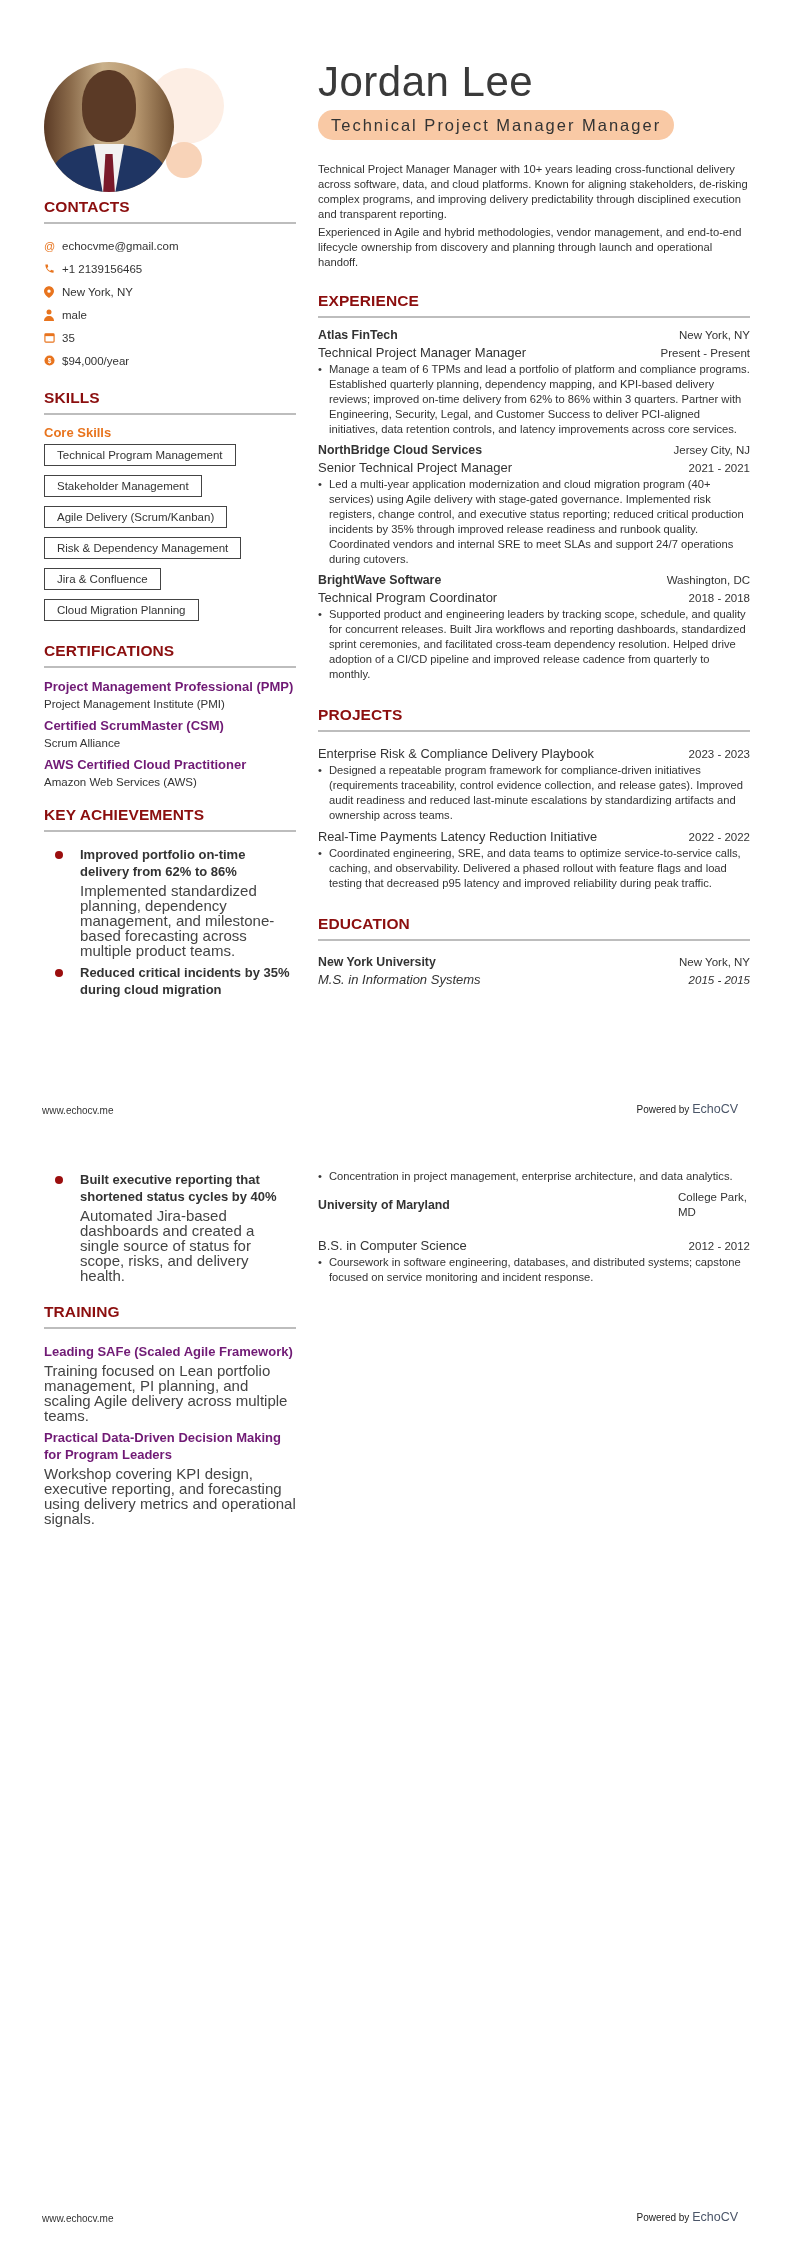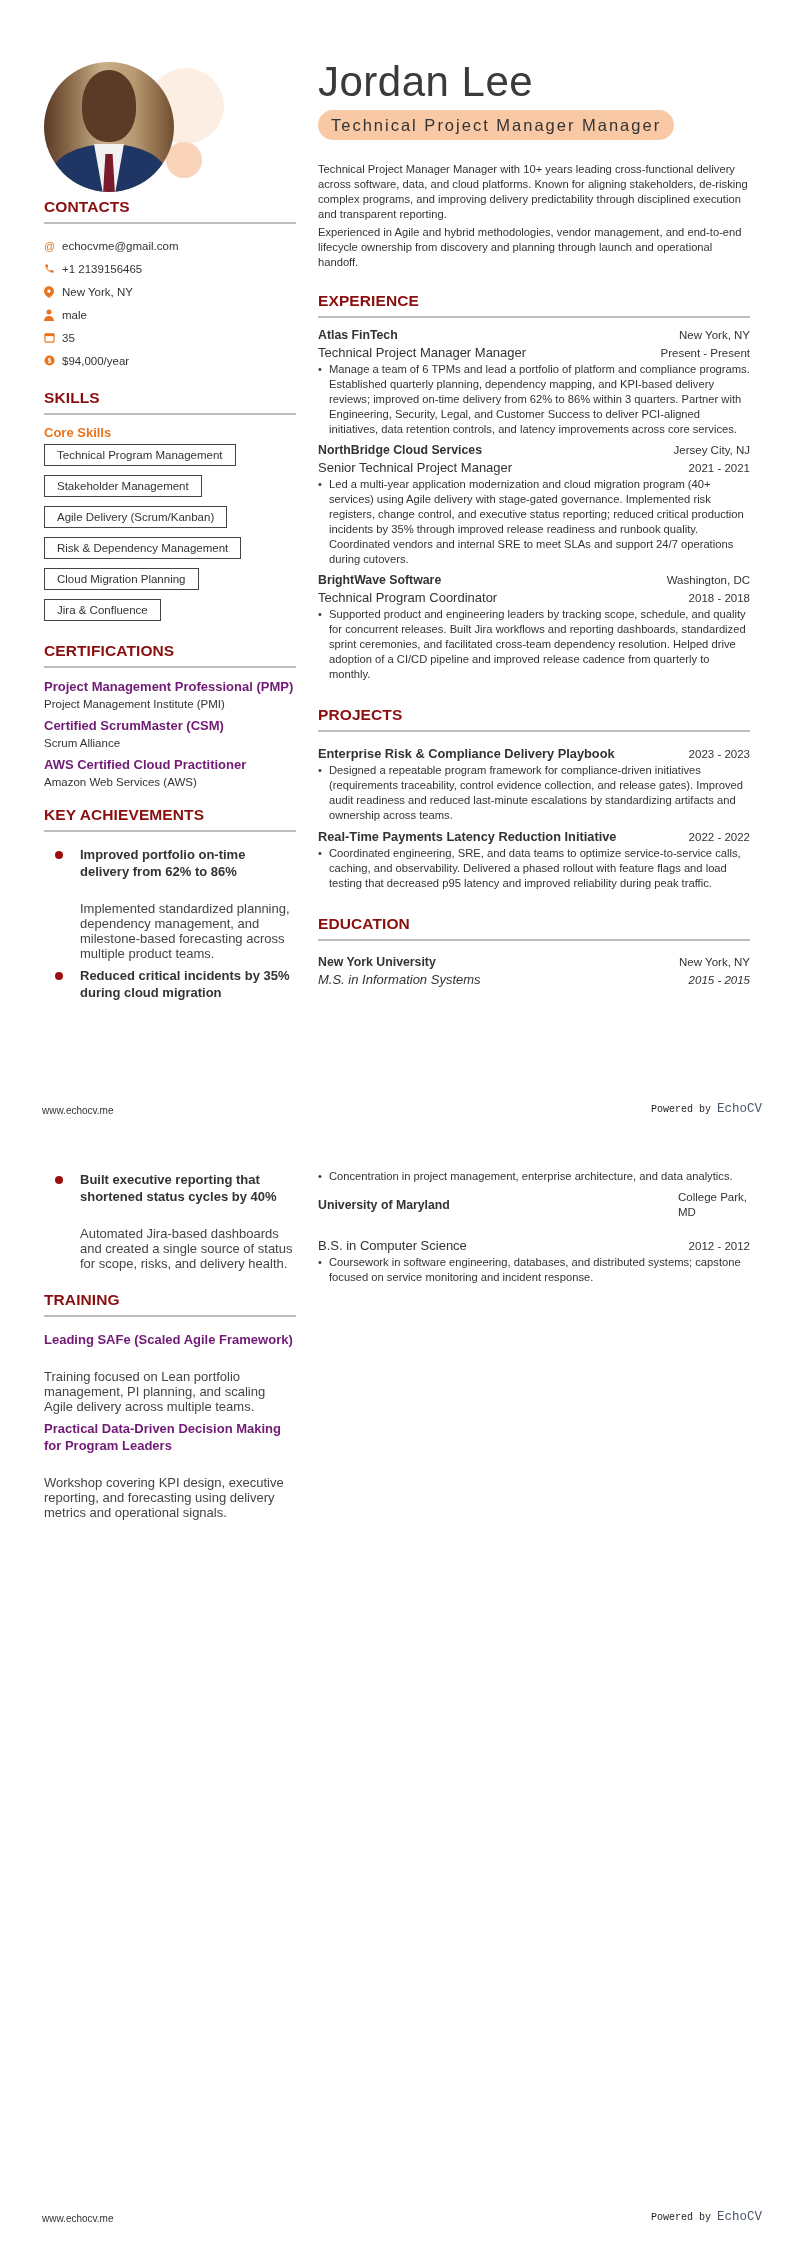--- a/index.html
+++ b/index.html
@@ -30,34 +30,34 @@
   
   .sub-title { color: #e8741e; font-weight: 700; font-size: 13px; margin: 4px 0 4px 0; }
   .skill-tag { display: inline-block; border: 1.2px solid #444; padding: 4px 12px; font-size: 11.5px; color: #333; margin-bottom: 9px; }
   
   .cert-name { font-weight: 700; font-size: 13px; color: #701a75; line-height: 17px; }
   .cert-org { font-size: 11.5px; color: #333; margin: 3px 0 7px 0; }
   
   .ach { position: relative; padding-left: 36px; margin-bottom: 6px; }
   .ach .dot { position: absolute; left: 11px; top: 5px; width: 8px; height: 8px; border-radius: 50%; background: #9b0e0e; }
   .ach-title { font-weight: 700; font-size: 13px; color: #333; line-height: 17px; }
-  .ach-desc { font-size: 13px; color: #444; line-height: 15px; margin-top: 21px; }
+  .ach-desc { font-size: 15px; color: #444; line-height: 15px; margin-top: 3px; }
   
   .para { font-size: 11.2px; color: #333; line-height: 15px; margin-bottom: 3px; }
   .entry-head { display: flex; justify-content: space-between; align-items: baseline; }
   .entry-org { font-weight: 700; font-size: 12.3px; color: #333; }
   .entry-loc { font-size: 11.5px; color: #333; }
   .entry-role { font-size: 13px; color: #333; }
   .entry-date { font-size: 11.5px; color: #333; }
   .bullets { list-style: none; margin-top: 2px; }
   .bullets li { position: relative; padding-left: 11px; font-size: 11.2px; color: #333; line-height: 15px; }
   .bullets li::before { content: "•"; position: absolute; left: 0; top: 0; color: #333; }
-  .proj-name { font-weight: 700; font-size: 12.8px; color: #333; }
+  .proj-name { font-weight: 400; font-size: 12.8px; color: #333; }
   .footer-l { position: absolute; left: 42px; font-size: 10px; color: #333; }
-  .footer-r { position: absolute; right: 32px; font-size: 10px; color: #222; font-family: Liberation Mono, monospace; }
+  .footer-r { position: absolute; right: 56px; font-size: 10px; color: #222; }
   .footer-r .brand { font-size: 12.5px; color: #4a5568; }
 </style>
 </head>
 <body>
 
 <div class="page page1">
 
   <div class="photo-wrap">
     <div class="photo-deco1"></div>
     <div class="photo-deco2"></div>
@@ -124,22 +124,22 @@
       </li>
     </ul>
 
     <div class="sec-title" style="margin-top:17px;">SKILLS</div>
     <div class="sub-title">Core Skills</div>
     <div>
       <div><span class="skill-tag">Technical Program Management</span></div>
       <div><span class="skill-tag">Stakeholder Management</span></div>
       <div><span class="skill-tag">Agile Delivery (Scrum/Kanban)</span></div>
       <div><span class="skill-tag">Risk &amp; Dependency Management</span></div>
+      <div><span class="skill-tag">Jira &amp; Confluence</span></div>
       <div><span class="skill-tag">Cloud Migration Planning</span></div>
-      <div><span class="skill-tag">Jira &amp; Confluence</span></div>
     </div>
 
     <div class="sec-title" style="margin-top:12px;">CERTIFICATIONS</div>
     <div>
       <div class="cert-name">Project Management Professional (PMP)</div>
       <div class="cert-org">Project Management Institute (PMI)</div>
     </div>
     <div>
       <div class="cert-name">Certified ScrumMaster (CSM)</div>
       <div class="cert-org">Scrum Alliance</div>

